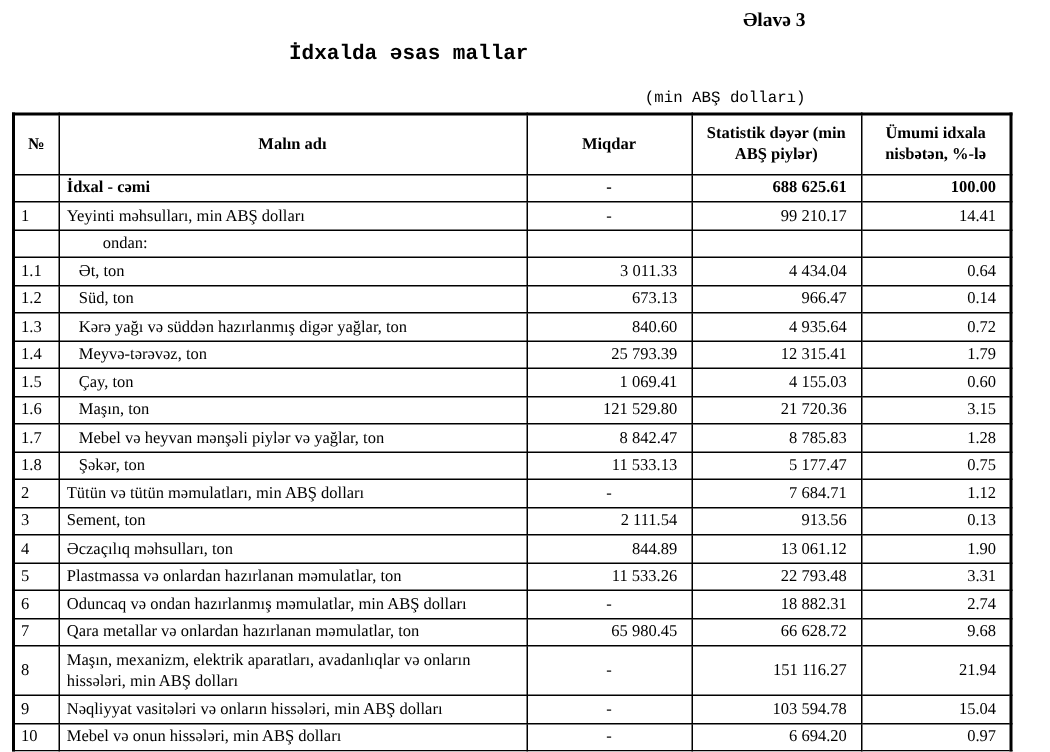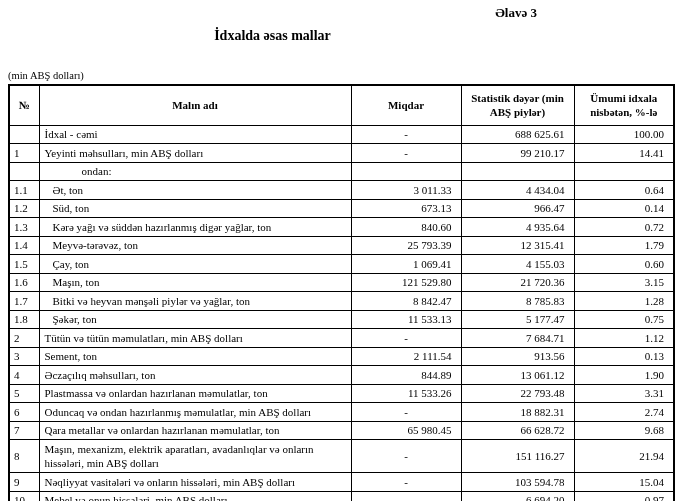--- a/index.html
+++ b/index.html
@@ -23,25 +23,28 @@
   .annex {
     text-align: right;
     font-weight: bold;
     font-size: 13px;
   }
   .title {
     text-align: center;
     font-weight: bold;
     font-size: 14px;
     margin-top: 7px;
+    font-family: Liberation Mono, monospace;
   }
   .unit-note {
+    text-align: right;
     font-size: 10.5px;
-    margin-top: 26px;
+    margin-top: 16px;
     margin-bottom: 3px;
+    font-family: Liberation Mono, monospace;
   }
   table.main {
     border-collapse: collapse;
     table-layout: fixed;
     width: 665px;
     border: 2px solid #000;
   }
   th, td {
     border: 1px solid #000;
     overflow: hidden;
@@ -65,32 +68,32 @@
     text-align: left;
   }
   td.cell-name {
     text-align: left;
     padding-left: 5px;
   }
   td.cell-name.indent {
     padding-left: 13px;
   }
   tr.subheader-row td.cell-name {
-    padding-left: 42px;
+    padding-left: 29px;
   }
   td.cell-qty, td.cell-value, td.cell-share {
     text-align: right;
     padding-right: 9px;
   }
   td.dash {
     text-align: center;
     padding-right: 6px;
   }
   tr.bold-row td {
-    font-weight: normal;
+    font-weight: bold;
   }
 </style>
 </head>
 <body>
 
 <div class="page">
   <div class="annex">Əlavə 3</div>
   <div class="title">İdxalda əsas mallar</div>
   <div class="unit-note">(min ABŞ dolları)</div>
 
@@ -170,21 +173,21 @@
         </tr>
         <tr>
           <td class="cell-no">1.6</td>
           <td class="cell-name indent">Maşın, ton</td>
           <td class="cell-qty">121 529.80</td>
           <td class="cell-value">21 720.36</td>
           <td class="cell-share">3.15</td>
         </tr>
         <tr>
           <td class="cell-no">1.7</td>
-          <td class="cell-name indent">Bitki və heyvan mənşəli piylər və yağlar, ton</td>
+          <td class="cell-name indent">Mebel və heyvan mənşəli piylər və yağlar, ton</td>
           <td class="cell-qty">8 842.47</td>
           <td class="cell-value">8 785.83</td>
           <td class="cell-share">1.28</td>
         </tr>
         <tr>
           <td class="cell-no">1.8</td>
           <td class="cell-name indent">Şəkər, ton</td>
           <td class="cell-qty">11 533.13</td>
           <td class="cell-value">5 177.47</td>
           <td class="cell-share">0.75</td>

